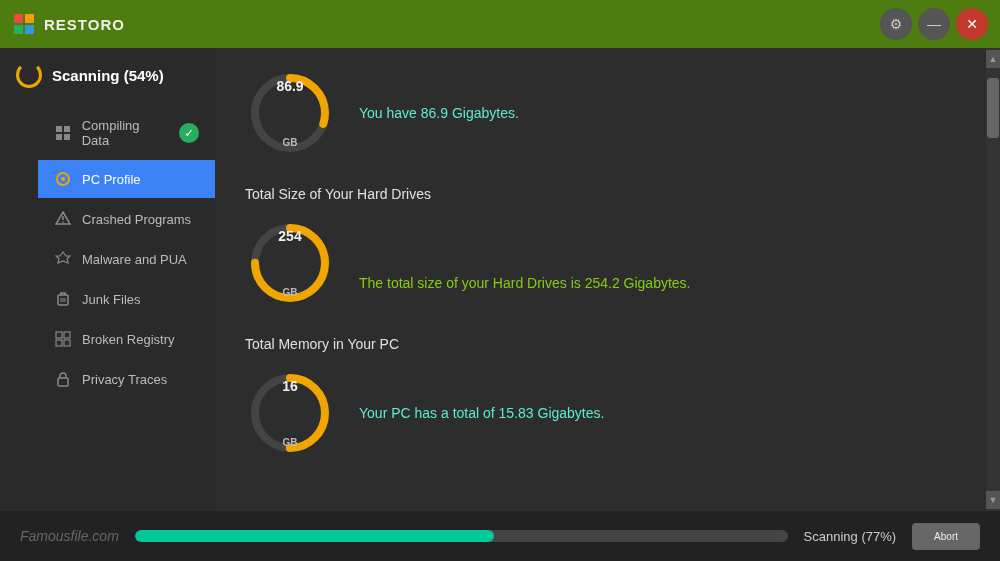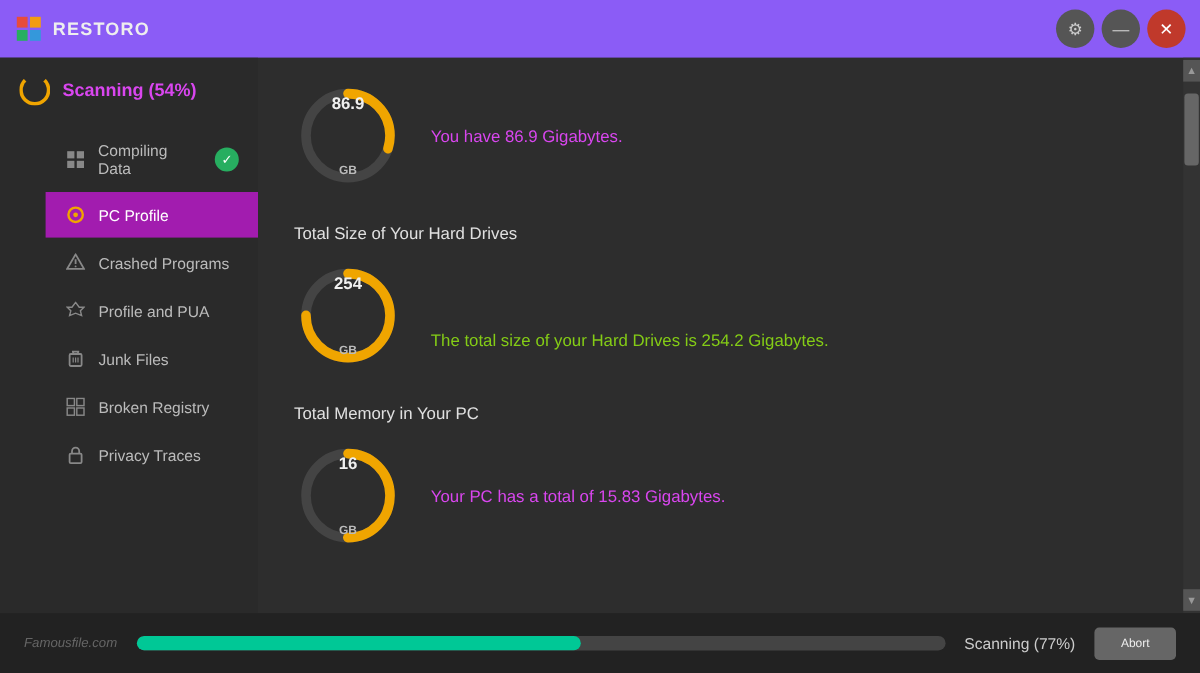--- a/index.html
+++ b/index.html
@@ -9,21 +9,21 @@
       background: #2d2d2d;
       font-family: 'Segoe UI', Arial, sans-serif;
       color: #ccc;
       overflow: hidden;
       display: flex;
       flex-direction: column;
     }
 
     
     .title-bar {
-      background: #8b5cf6;
+      background: #4d7c0f;
       height: 48px;
       display: flex;
       align-items: center;
       justify-content: space-between;
       padding: 0 12px;
       flex-shrink: 0;
     }
     .title-bar-left {
       display: flex;
       align-items: center;
@@ -82,21 +82,21 @@
       gap: 10px;
     }
     .spinner-icon {
       width: 26px;
       height: 26px;
       border: 3px solid #f0a500;
       border-top-color: transparent;
       border-radius: 50%;
     }
     .scanning-text {
-      color: #d946ef;
+      color: #ffffff;
       font-size: 15px;
       font-weight: bold;
     }
 
     .sidebar-items {
       flex: 1;
       display: flex;
       flex-direction: column;
       gap: 2px;
       padding: 6px 0;
@@ -106,21 +106,21 @@
       align-items: center;
       padding: 10px 16px;
       gap: 10px;
       cursor: pointer;
       color: #bbb;
       font-size: 13px;
       position: relative;
       margin-left: 38px;
     }
     .sidebar-item.active {
-      background: #a21caf;
+      background: #3b82f6;
       color: #fff;
     }
     .sidebar-item .item-icon {
       width: 18px;
       height: 18px;
       display: flex;
       align-items: center;
       justify-content: center;
       font-size: 14px;
       color: #aaa;
@@ -211,21 +211,21 @@
       font-size: 14px;
       text-align: right;
     }
     .gauge-label .gb-unit {
       font-size: 10px;
       color: #bbb;
       margin-top: 42px;
     }
 
     .section-desc {
-      color: #d946ef;
+      color: #5eead4;
       font-size: 14px;
       line-height: 1.5;
     }
     .section-desc.highlight {
       color: #84cc16;
       margin-top: 41px;
     }
 
     
     .scrollbar-right {
@@ -268,21 +268,21 @@
       height: 50px;
       background: #222;
       display: flex;
       align-items: center;
       padding: 0 20px;
       gap: 16px;
       flex-shrink: 0;
     }
     .watermark {
       color: #666;
-      font-size: 11px;
+      font-size: 14px;
       font-style: italic;
     }
     .progress-bar-outer {
       flex: 1;
       height: 12px;
       background: #444;
       border-radius: 6px;
       overflow: hidden;
     }
     .progress-bar-inner {
@@ -364,21 +364,21 @@
             </svg>
           </span>
           <span>Crashed Programs</span>
         </div>
         <div class="sidebar-item">
           <span class="item-icon">
             <svg width="16" height="16" viewBox="0 0 16 16">
               <path d="M8 1 L11 5 L15 5 L12 8 L13 12 L8 10 L3 12 L4 8 L1 5 L5 5 Z" fill="none" stroke="#888" stroke-width="1.2"></path>
             </svg>
           </span>
-          <span>Profile and PUA</span>
+          <span>Malware and PUA</span>
         </div>
         <div class="sidebar-item">
           <span class="item-icon">
             <svg width="16" height="16" viewBox="0 0 16 16">
               <rect x="3" y="4" width="10" height="10" rx="1" fill="none" stroke="#888" stroke-width="1.5"></rect>
               <line x1="6" y1="4" x2="6" y2="2" stroke="#888" stroke-width="1.5"></line>
               <line x1="10" y1="4" x2="10" y2="2" stroke="#888" stroke-width="1.5"></line>
               <line x1="5" y1="2" x2="11" y2="2" stroke="#888" stroke-width="1.5"></line>
               <line x1="6" y1="7" x2="6" y2="11" stroke="#888" stroke-width="1"></line>
               <line x1="8" y1="7" x2="8" y2="11" stroke="#888" stroke-width="1"></line>

